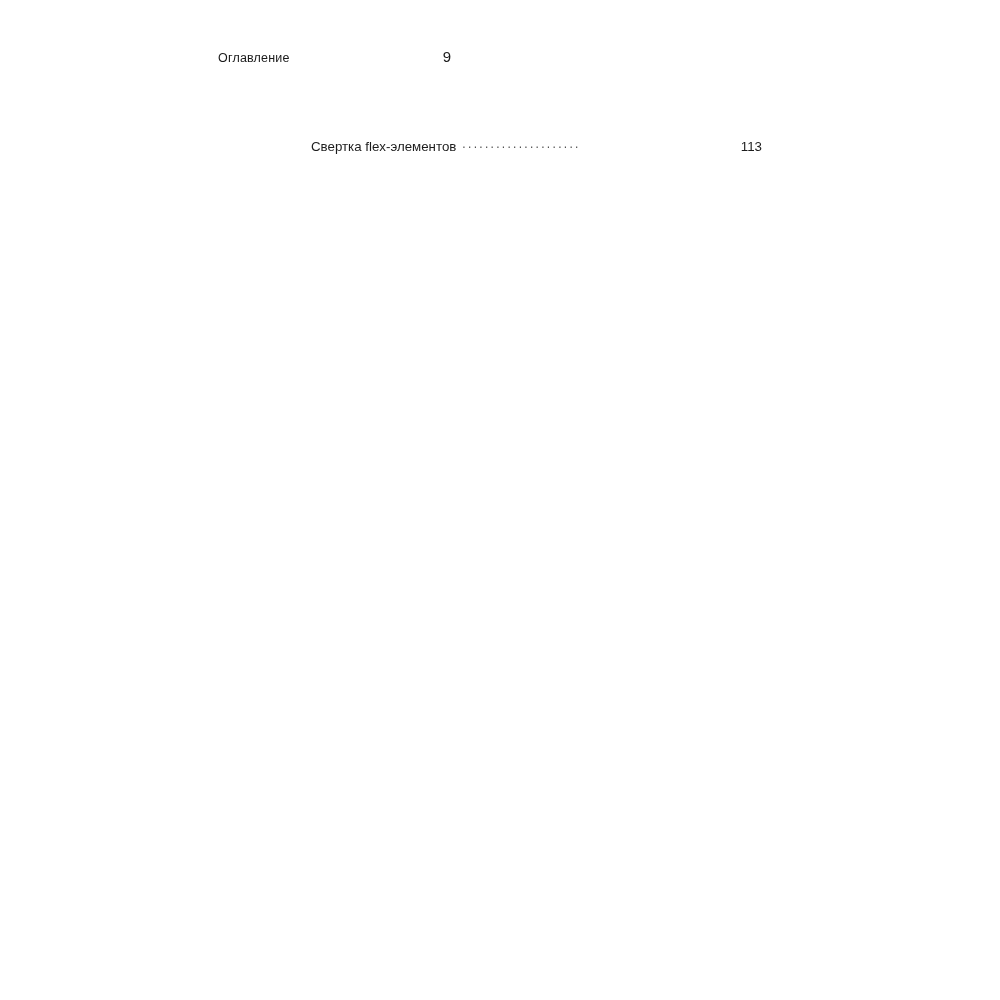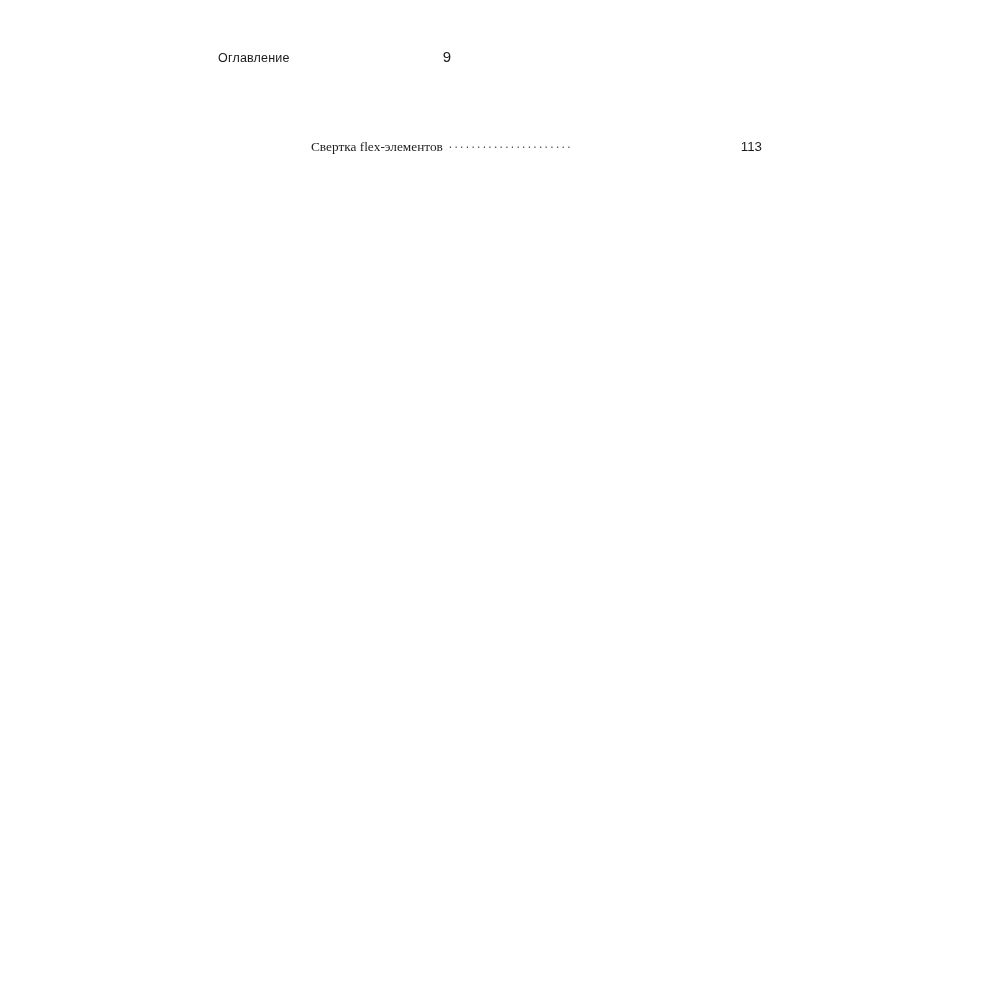--- a/index.html
+++ b/index.html
@@ -51,21 +51,20 @@
 
   .entry {
     display: flex;
     align-items: baseline;
     width: 100%;
     line-height: 1.05;
     margin-bottom: 6.5px;
   }
   .entry .label {
     white-space: nowrap;
-    font-family: Liberation Serif, serif;
   }
   .entry .leader {
     flex: 1 1 auto;
     margin: 0 5px 0 6px;
     position: relative;
     top: -3px;
     overflow: hidden;
     white-space: nowrap;
     color: #4d4d4d;
     font-size: 12px;

